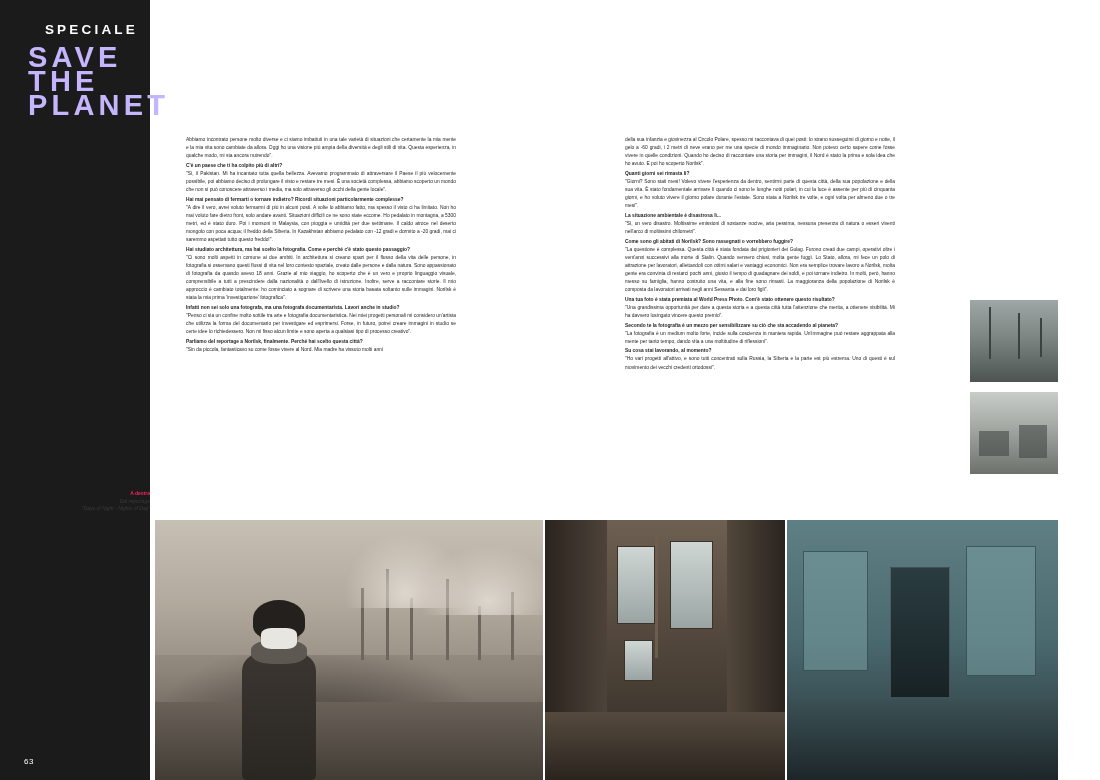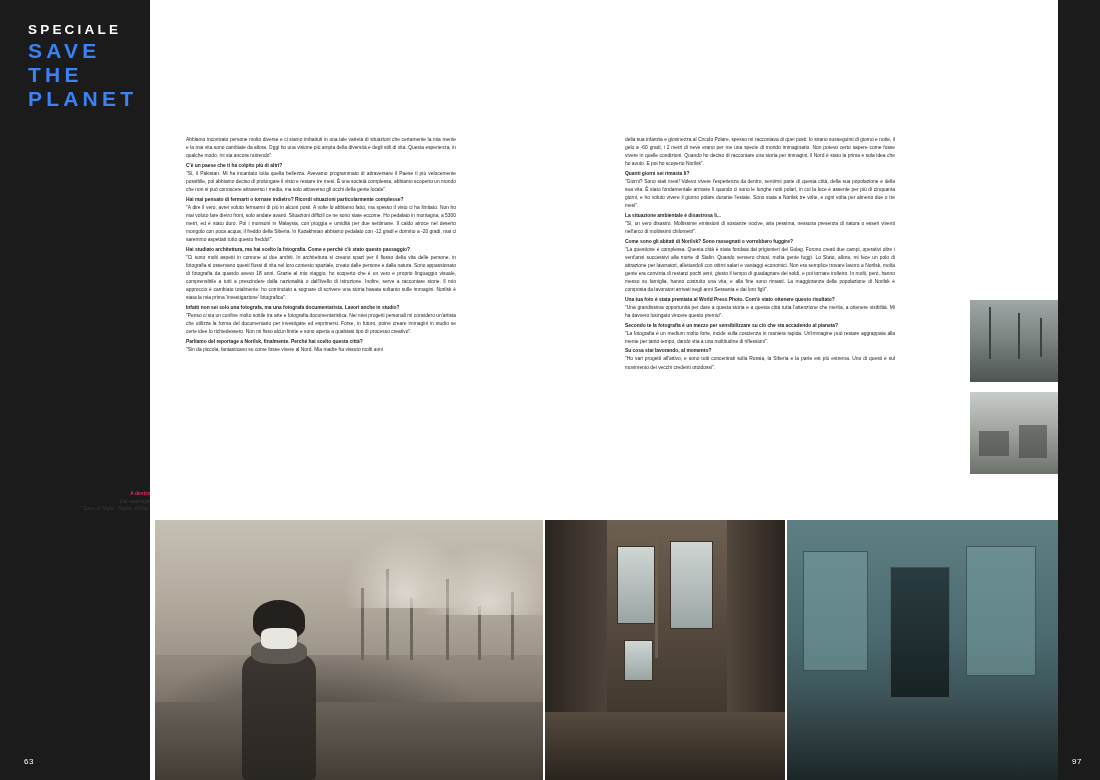--- a/index.html
+++ b/index.html
@@ -27,25 +27,26 @@
     position: absolute;
     left: 28px; top: 22px;
     width: 110px;
   }
   .speciale {
     color: #ffffff;
     font-size: 13.5px;
     font-weight: bold;
     letter-spacing: 3.2px;
     line-height: 16px;
-    margin-bottom: 1px;
+    margin-bottom: 7px;
+    text-align: right;
   }
   .save-the-planet {
-    color: #3b82f6;
-    font-size: 21px;
+    color: #c4b5fd;
+    font-size: 29px;
     font-weight: bold;
     letter-spacing: 4.2px;
     line-height: 24px;
   }
   .save-the-planet div { white-space: nowrap; }
 
   .page-num-left {
     position: absolute;
     left: 24px; bottom: 14px;
     color: #ffffff;
@@ -245,23 +246,20 @@
       <div class="speciale">SPECIALE</div>
       <div class="save-the-planet">
         <div>SAVE</div>
         <div>THE</div>
         <div>PLANET</div>
       </div>
     </div>
     <div class="page-num-left">63</div>
   </div>
 
-  <div class="right-band">
-    <div class="page-num-right">97</div>
-  </div>
 
   <div class="caption">
     <div class="cap-title">A destra</div>
     <div class="cap-line">Dal reportage</div>
     <div class="cap-line">"Days of Night - Nights of Day"</div>
   </div>
 
   <div class="col col-1" id="col-left">
       <p class="a">Abbiamo incontrato persone molto diverse e ci siamo imbattuti in una tale varietà di situazioni che certamente la mia mente e la mia vita sono cambiate da allora. Oggi ho una visione più ampia della diversità e degli stili di vita. Questa esperienza, in qualche modo, mi sta ancora nutrendo".</p>
       <p class="q">C'è un paese che ti ha colpito più di altri?</p>

